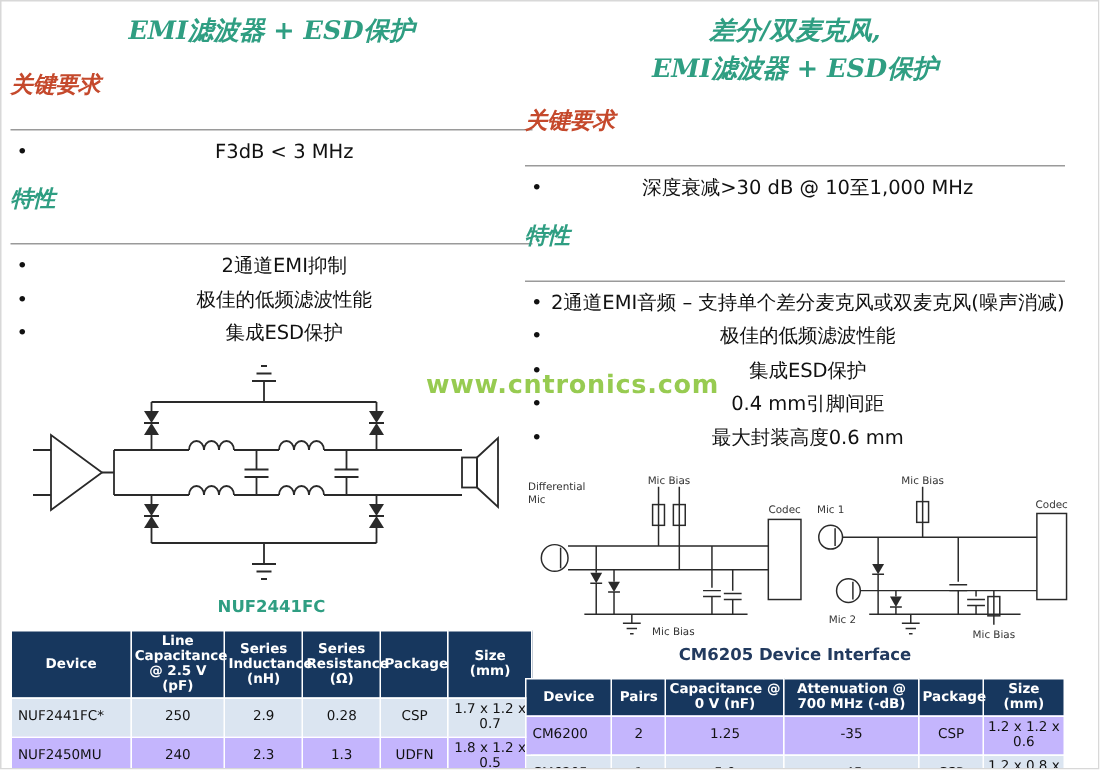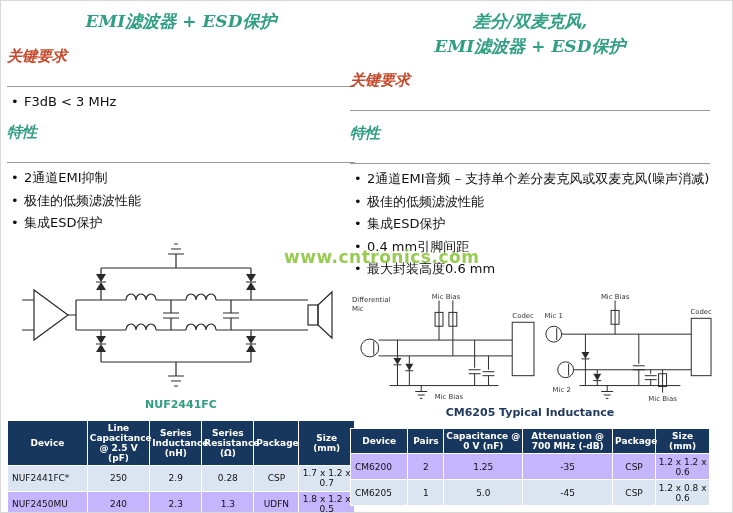--- a/index.html
+++ b/index.html
@@ -14,21 +14,21 @@
   .col-title { text-align:center; margin-top:8px; font-size:17px; line-height:1.45;
                color:#2f9e82; font-weight:bold; font-style:italic;
                font-family:"DejaVu Serif", serif; }
 
   h3 { font-size:15px; font-style:italic; font-weight:bold;
        font-family:"DejaVu Serif", serif;
        border-bottom:1.5px solid #9a9a9a; padding-bottom:20px; margin-top:13px; }
   h3.req  { color:#c5492c; }
   h3.feat { color:#2f9e82; }
 
-  ul.bullets { list-style:none; margin:6px 0 0 4px; }
+  ul.bullets { list-style:none; margin:6px 0 0 4px;text-align:center; }
   ul.bullets li { font-size:13px; line-height:1.35; margin-bottom:5px;
                   padding-left:13px; position:relative; }
   ul.bullets li::before { content:"•"; position:absolute; left:0; top:0; }
 
   .diagram { text-align:center; margin-top:6px; }
   .diagram-right { margin-top:12px; }
   .diagram-caption { text-align:center; font-weight:bold; font-size:11px; margin-top:2px; }
   .cap-teal { color:#2f9e82; }
   .cap-navy { color:#223a5e; }
 
@@ -150,20 +150,23 @@
     </table>
   </div>
 
   <div class="col col-right">
     <div class="col-title">
       <div>差分/双麦克风,</div>
       <div>EMI滤波器 + ESD保护</div>
     </div>
 
     <h3 class="req">关键要求</h3>
+    <ul class="bullets">
+        <li>深度衰减&gt;30 dB @ 10至1,000 MHz</li>
+      </ul>
 
     <h3 class="feat">特性</h3>
     <ul class="bullets">
         <li>2通道EMI音频 – 支持单个差分麦克风或双麦克风(噪声消减)</li>
         <li>极佳的低频滤波性能</li>
         <li>集成ESD保护</li>
         <li>0.4 mm引脚间距</li>
         <li>最大封装高度0.6 mm</li>
       </ul>
 
@@ -215,21 +218,21 @@
           <text x="100" y="110" text-anchor="middle">Mic Bias</text>
           <text x="175" y="28" text-anchor="middle">Codec</text>
           <text x="206" y="28" text-anchor="middle">Mic 1</text>
           <text x="214" y="102" text-anchor="middle">Mic 2</text>
           <text x="268" y="8" text-anchor="middle">Mic Bias</text>
           <text x="316" y="112" text-anchor="middle">Mic Bias</text>
           <text x="355" y="24" text-anchor="middle">Codec</text>
         </g>
       </svg>
     </div>
-    <div class="diagram-caption cap-navy">CM6205 Typical Inductance</div>
+    <div class="diagram-caption cap-navy">CM6205 Device Interface</div>
 
     <table class="spec first-white">
       <colgroup>
         <col style="width:16%">
           <col style="width:10%">
           <col style="width:22%">
         <col style="width:25%">
           <col style="width:12%">
           <col style="width:15%">
       </colgroup>

